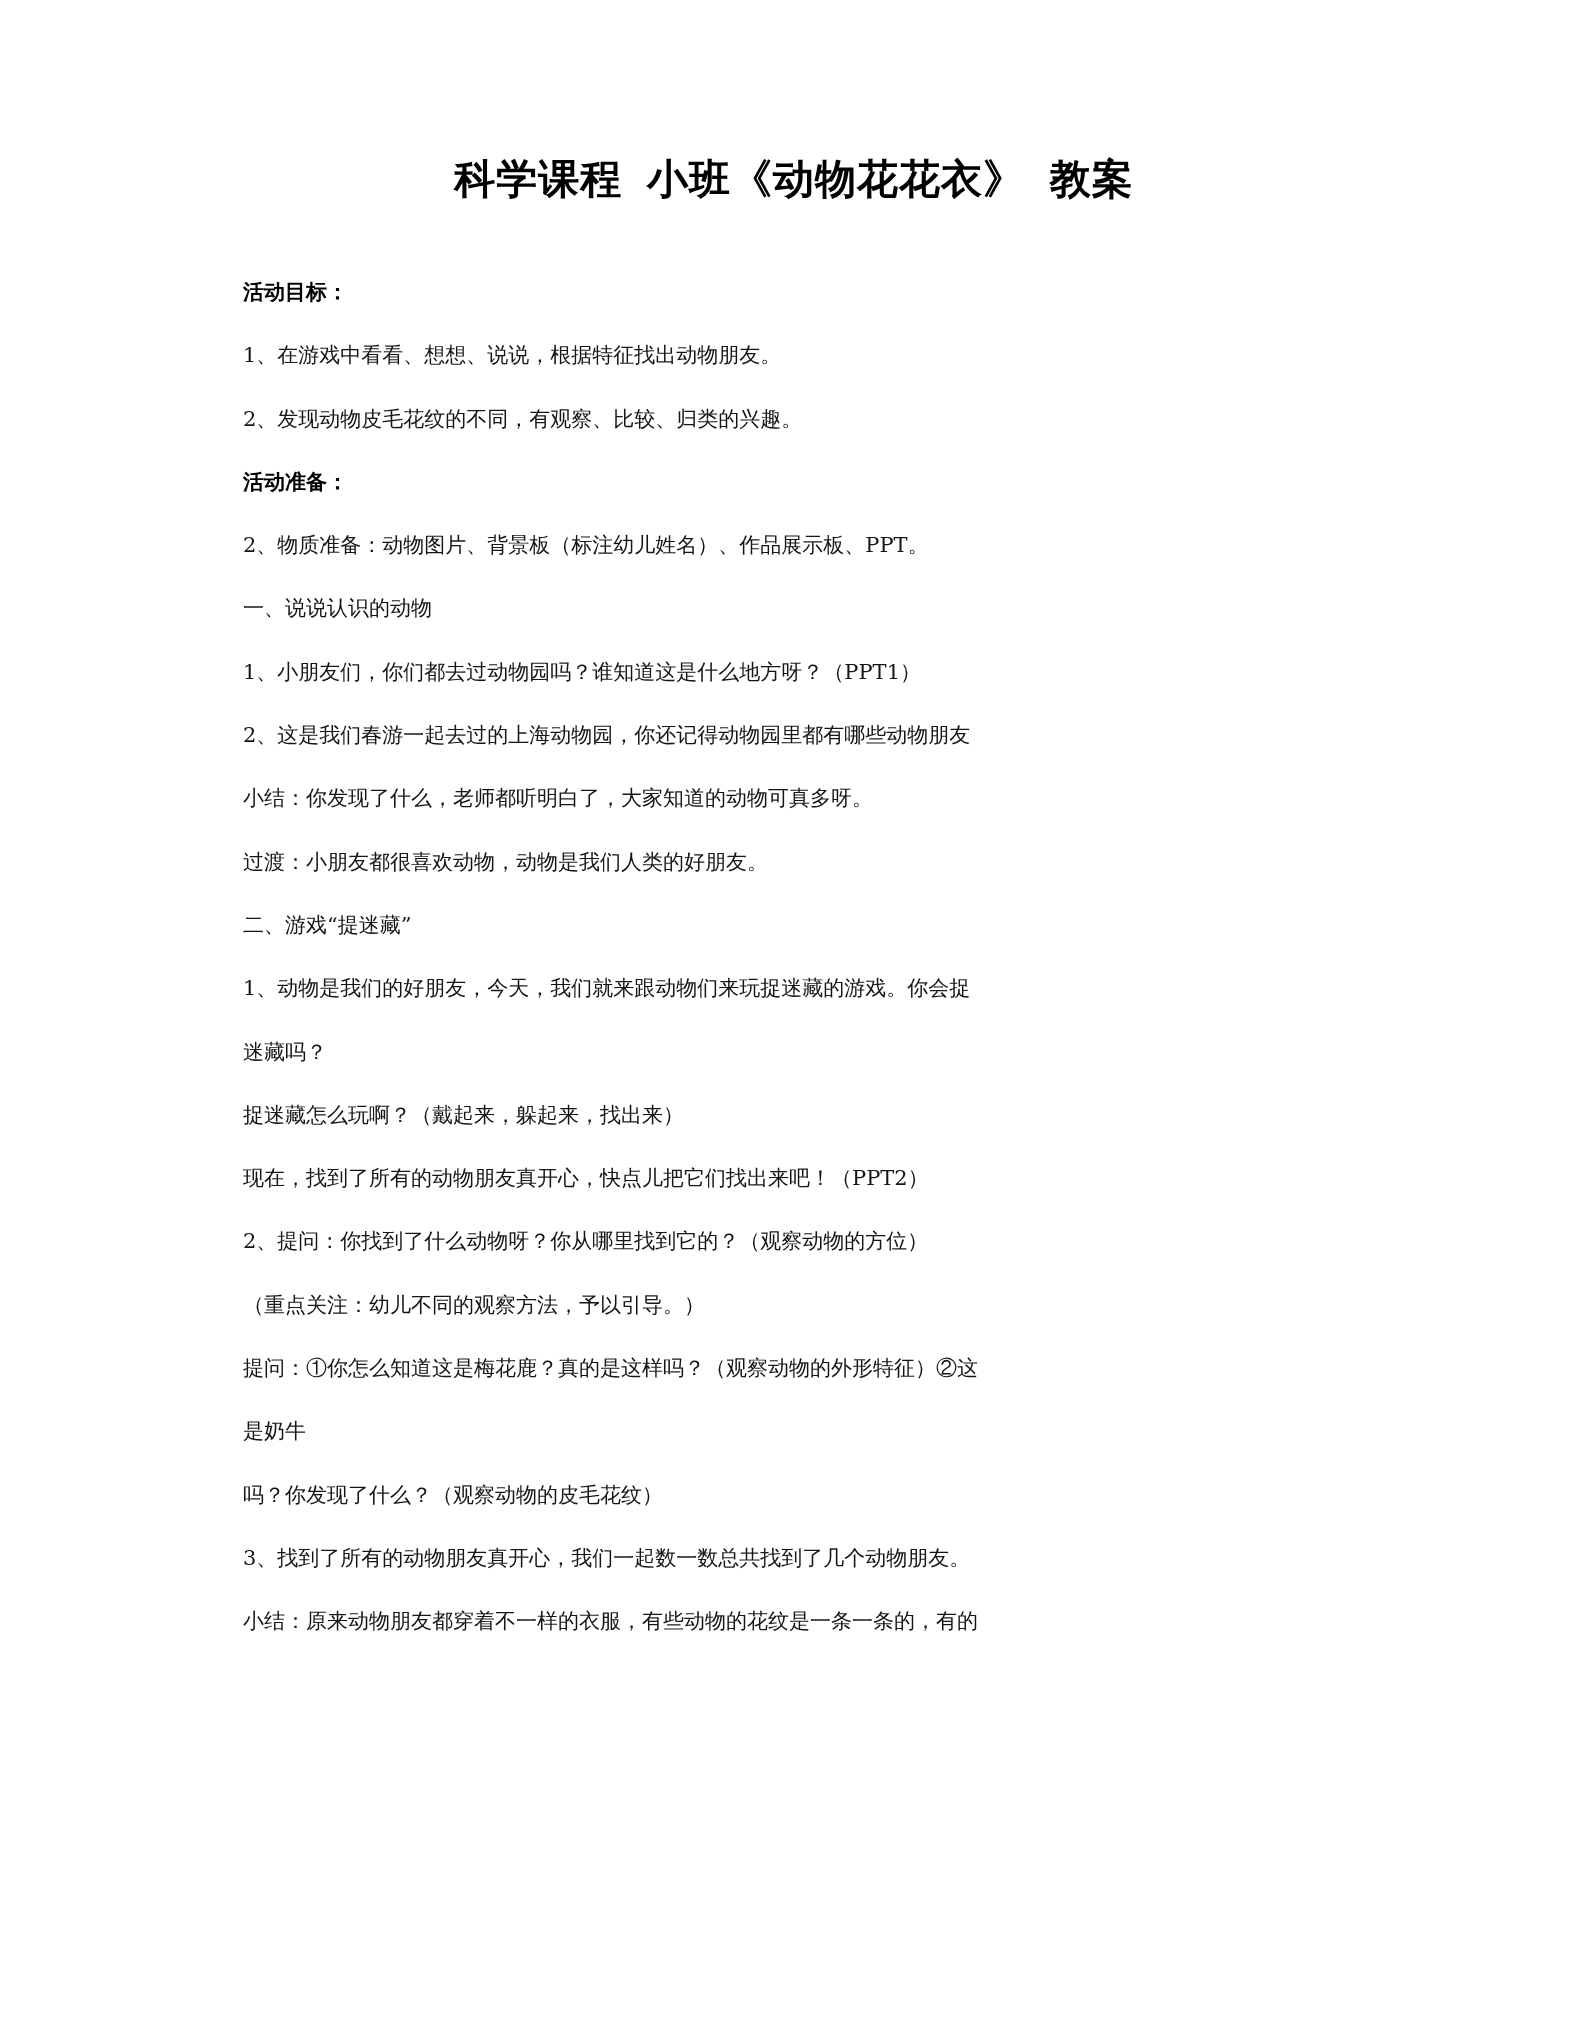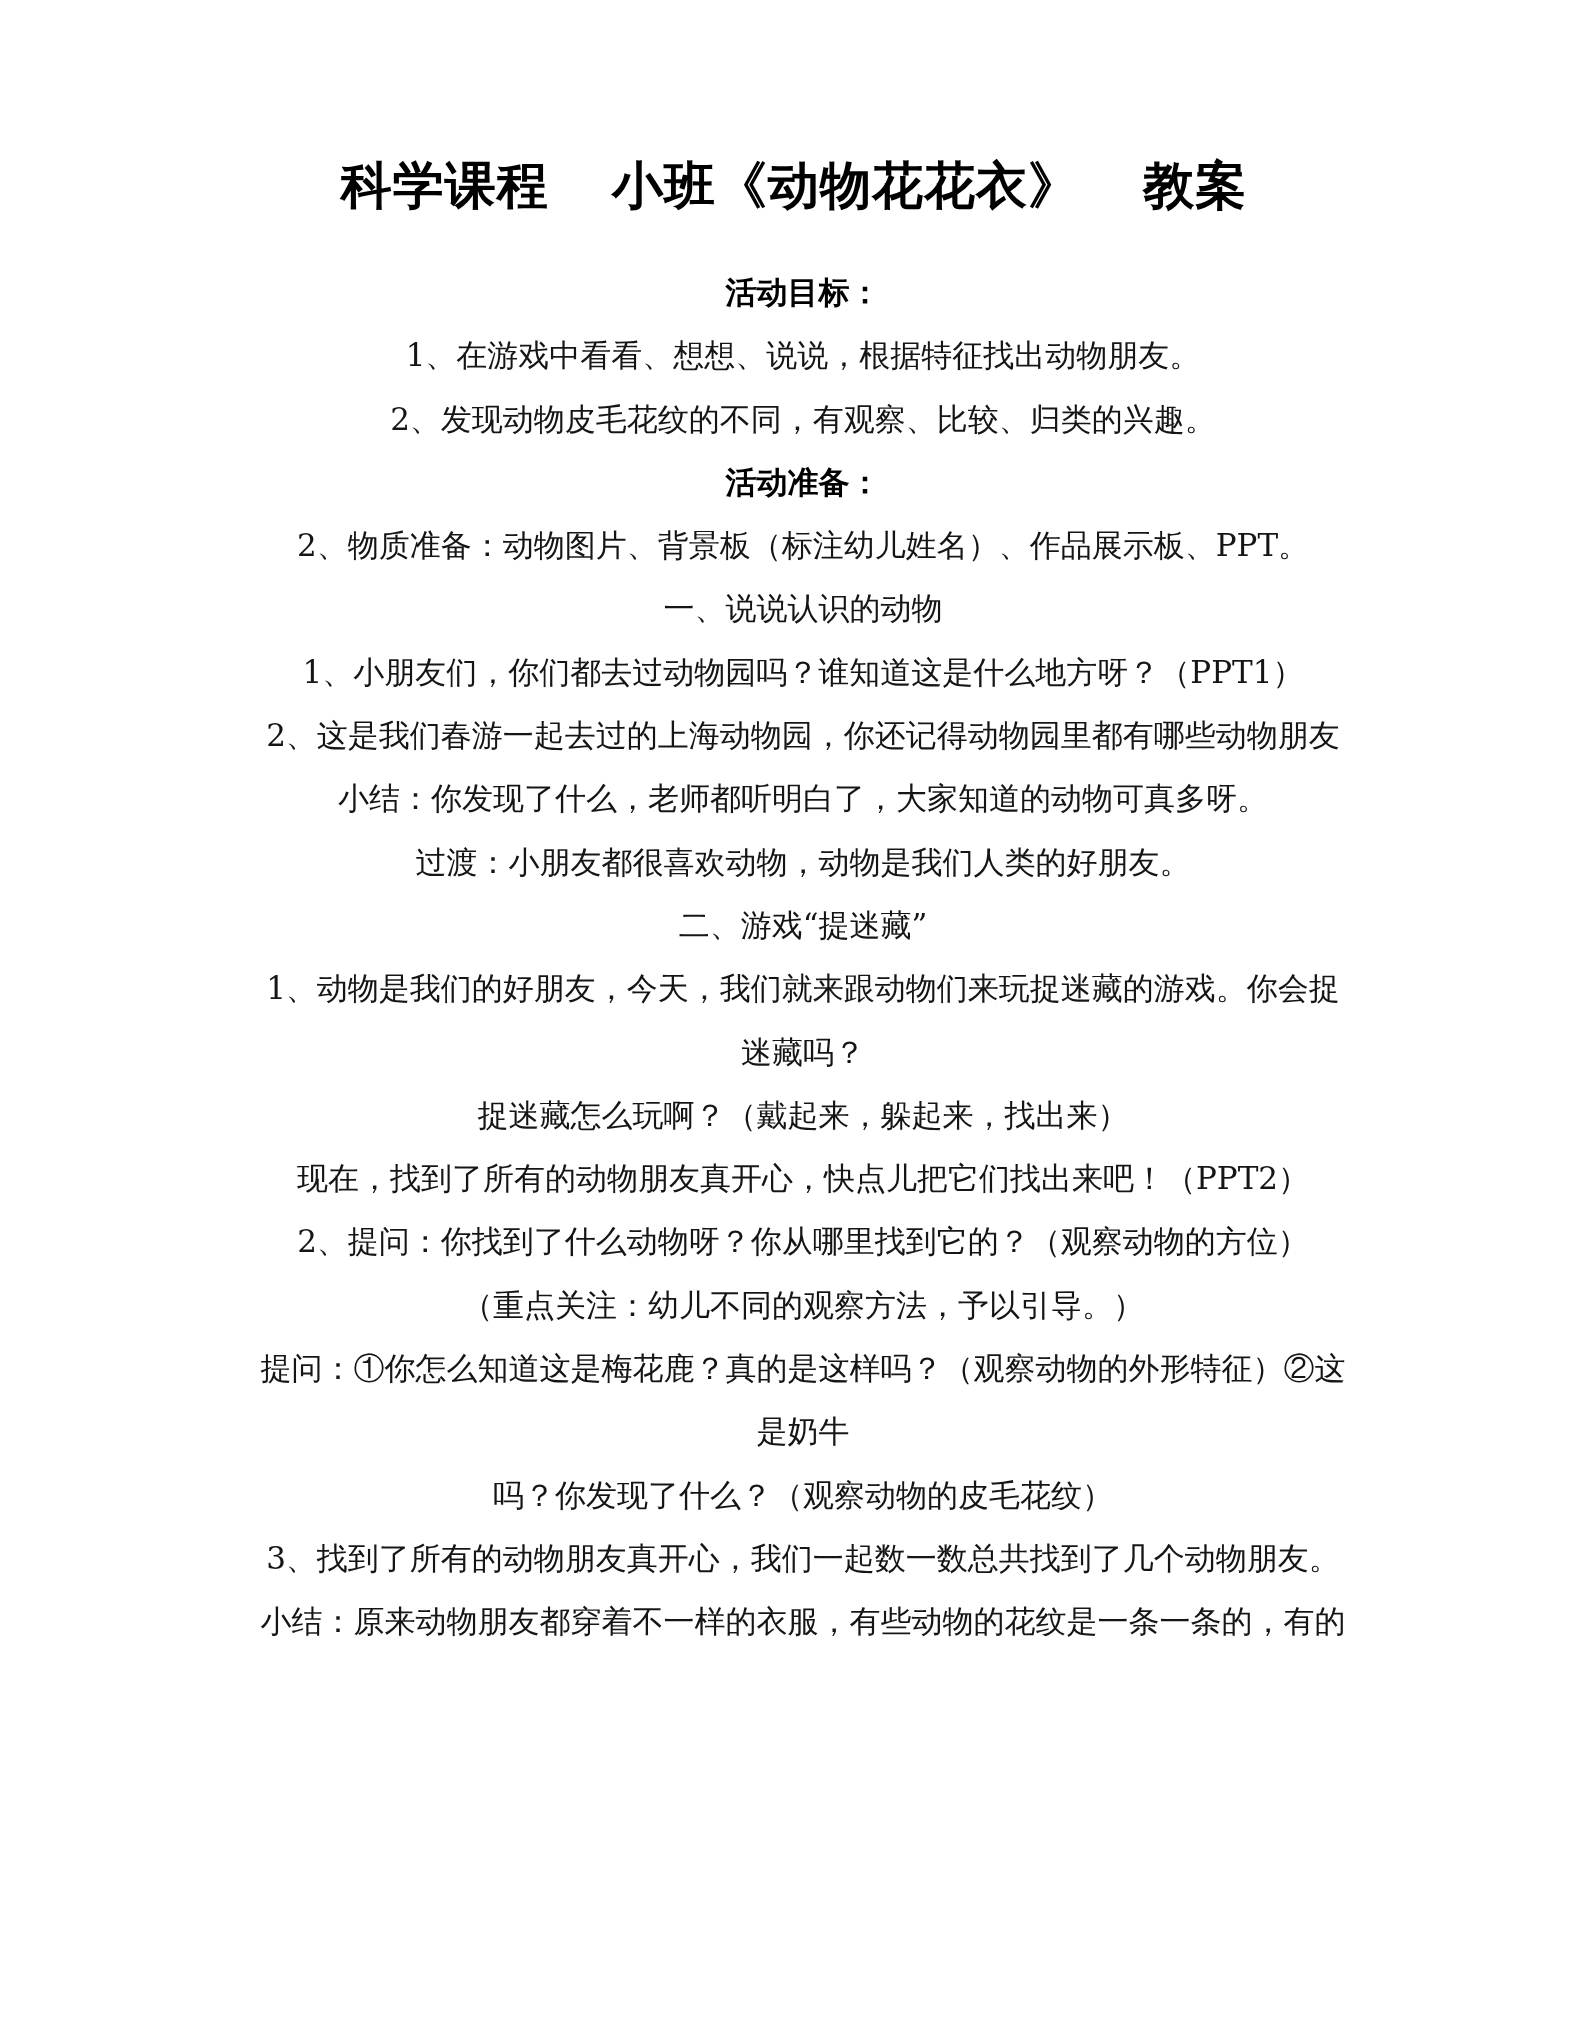--- a/index.html
+++ b/index.html
@@ -22,40 +22,39 @@
       width: 1588px;
       height: 2038px;
       background: #ffffff;
     }
     .title {
       position: absolute;
       left: 0;
       width: 1588px;
       top: 152px;
       text-align: center;
-      font-family: Liberation Mono, monospace;
+      font-family: Liberation Sans, sans-serif;
       font-weight: bold;
-      font-size: 51px;
+      font-size: 41px;
       letter-spacing: 1px;
       color: #000;
       white-space: pre;
     }
     .body {
       position: absolute;
       left: 243px;
       top: 270px;
       width: 1120px;
     }
     .line {
       height: 63.3px;
       line-height: 44px;
-      font-size: 31px;
+      font-size: 21px;
       white-space: pre;
       color: #151515;
-      text-align: center;
     }
     .line.heading {
       font-family: "DejaVu Sans", "Liberation Sans", sans-serif;
       font-weight: bold;
       color: #000;
     }
   </style>
 </head>
 <body>
 

